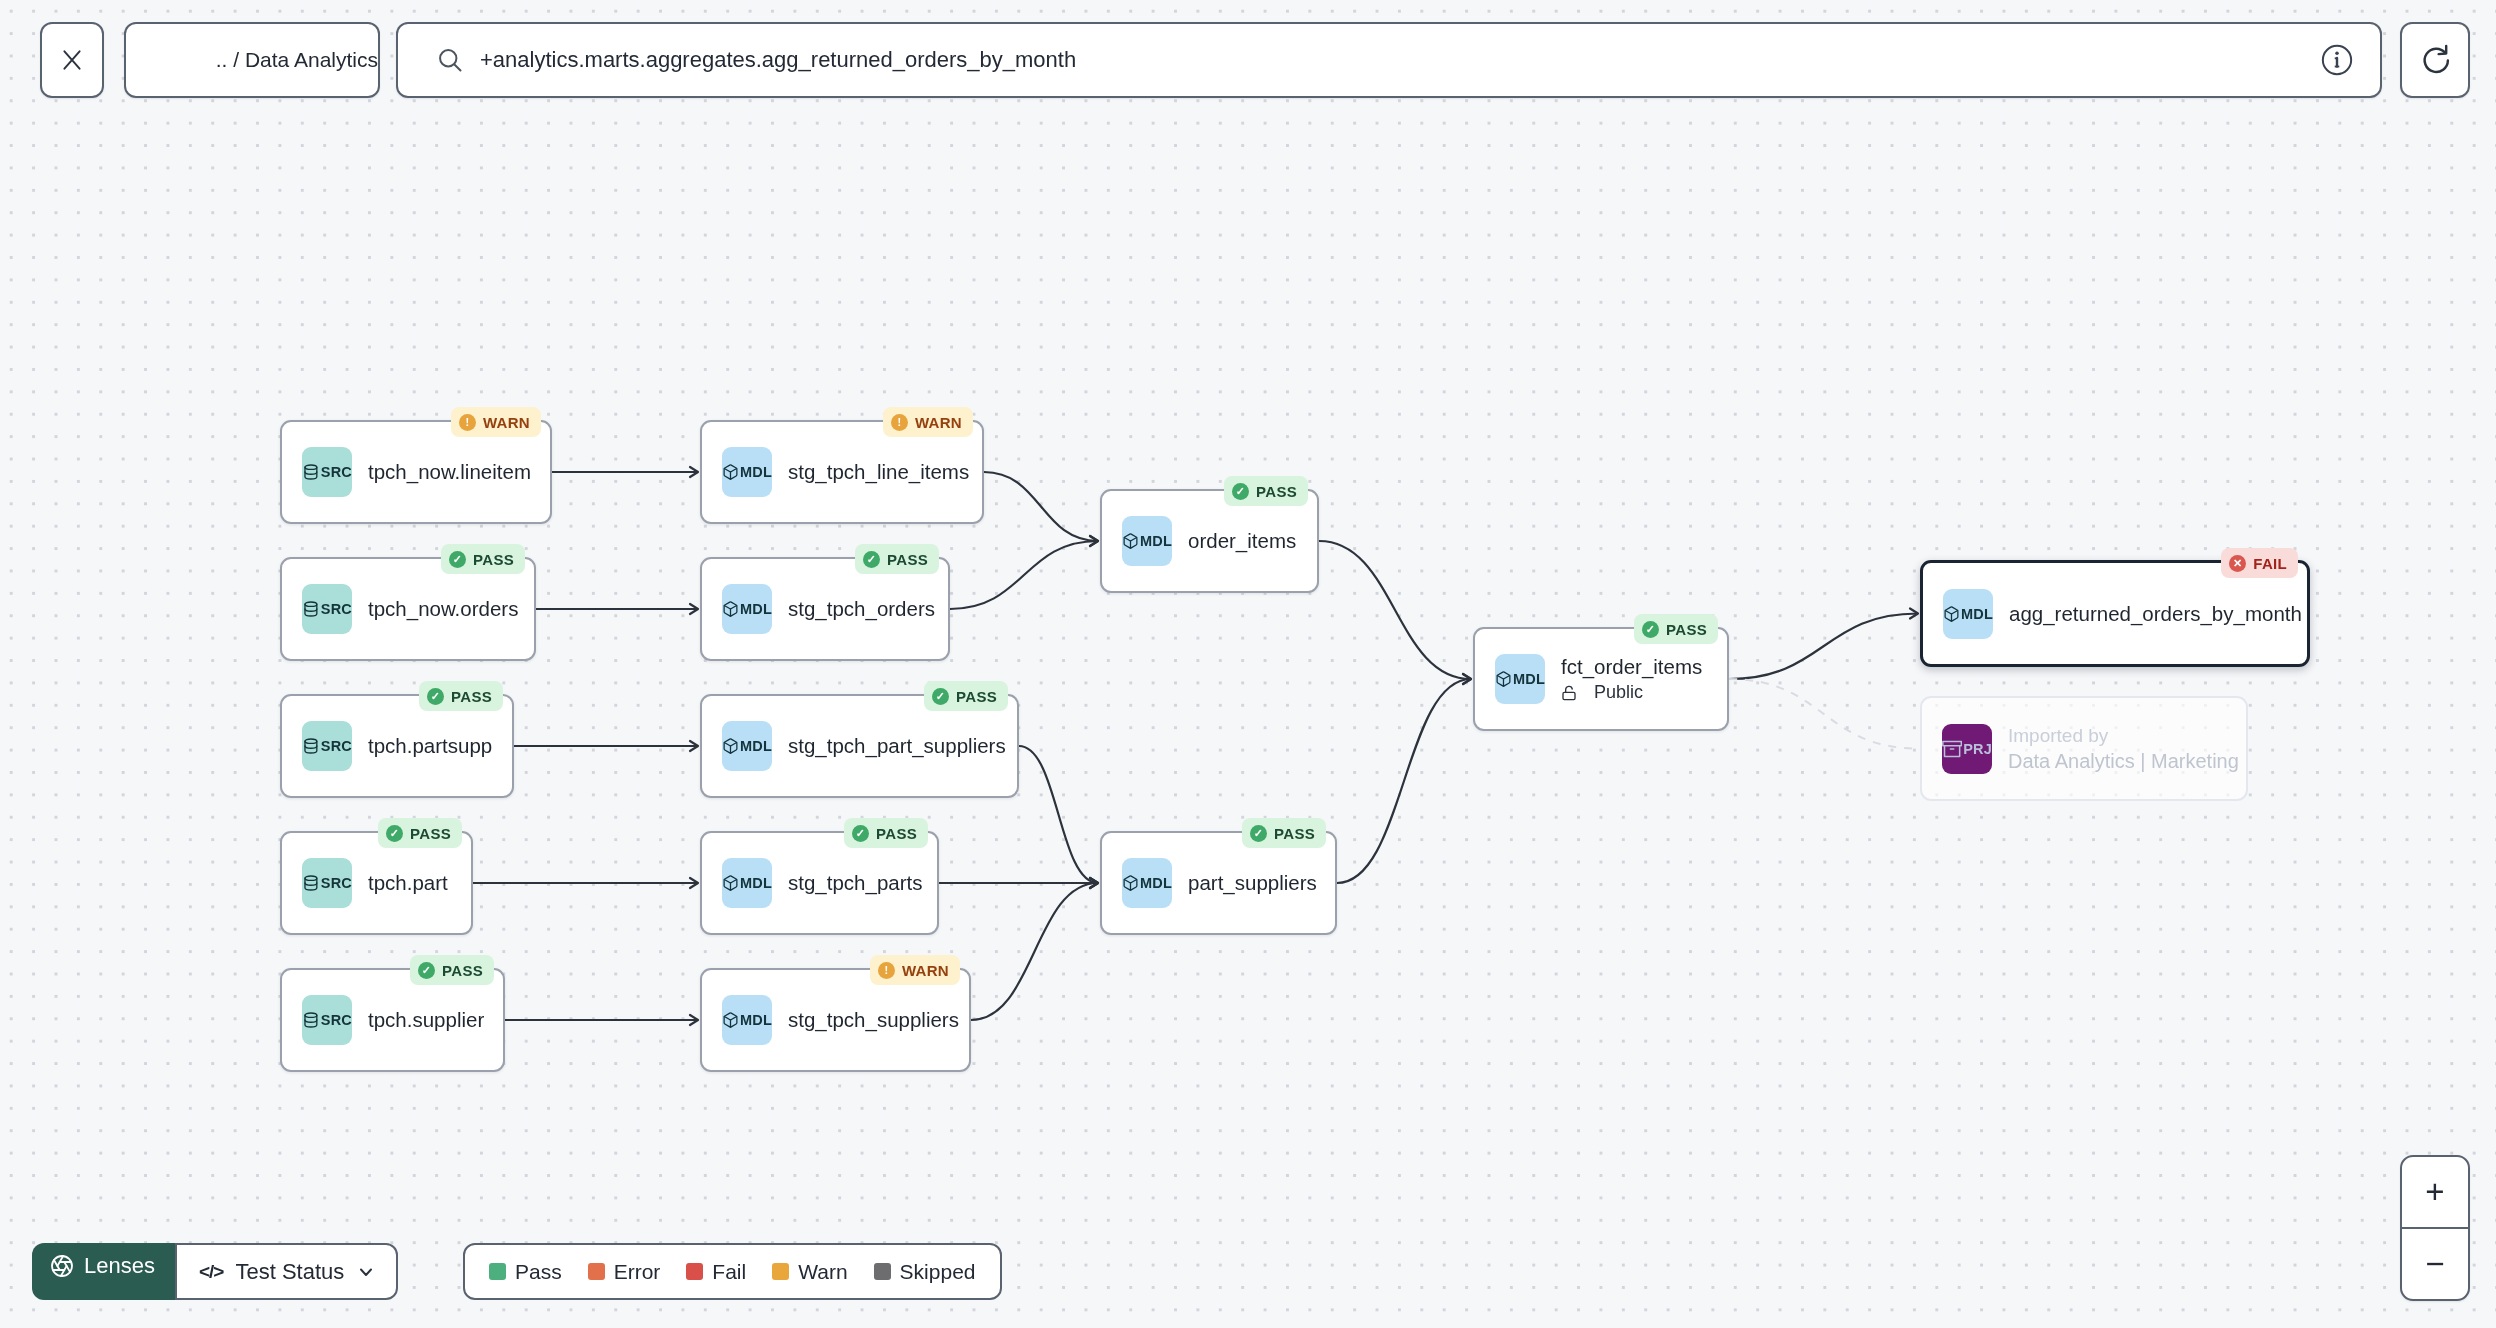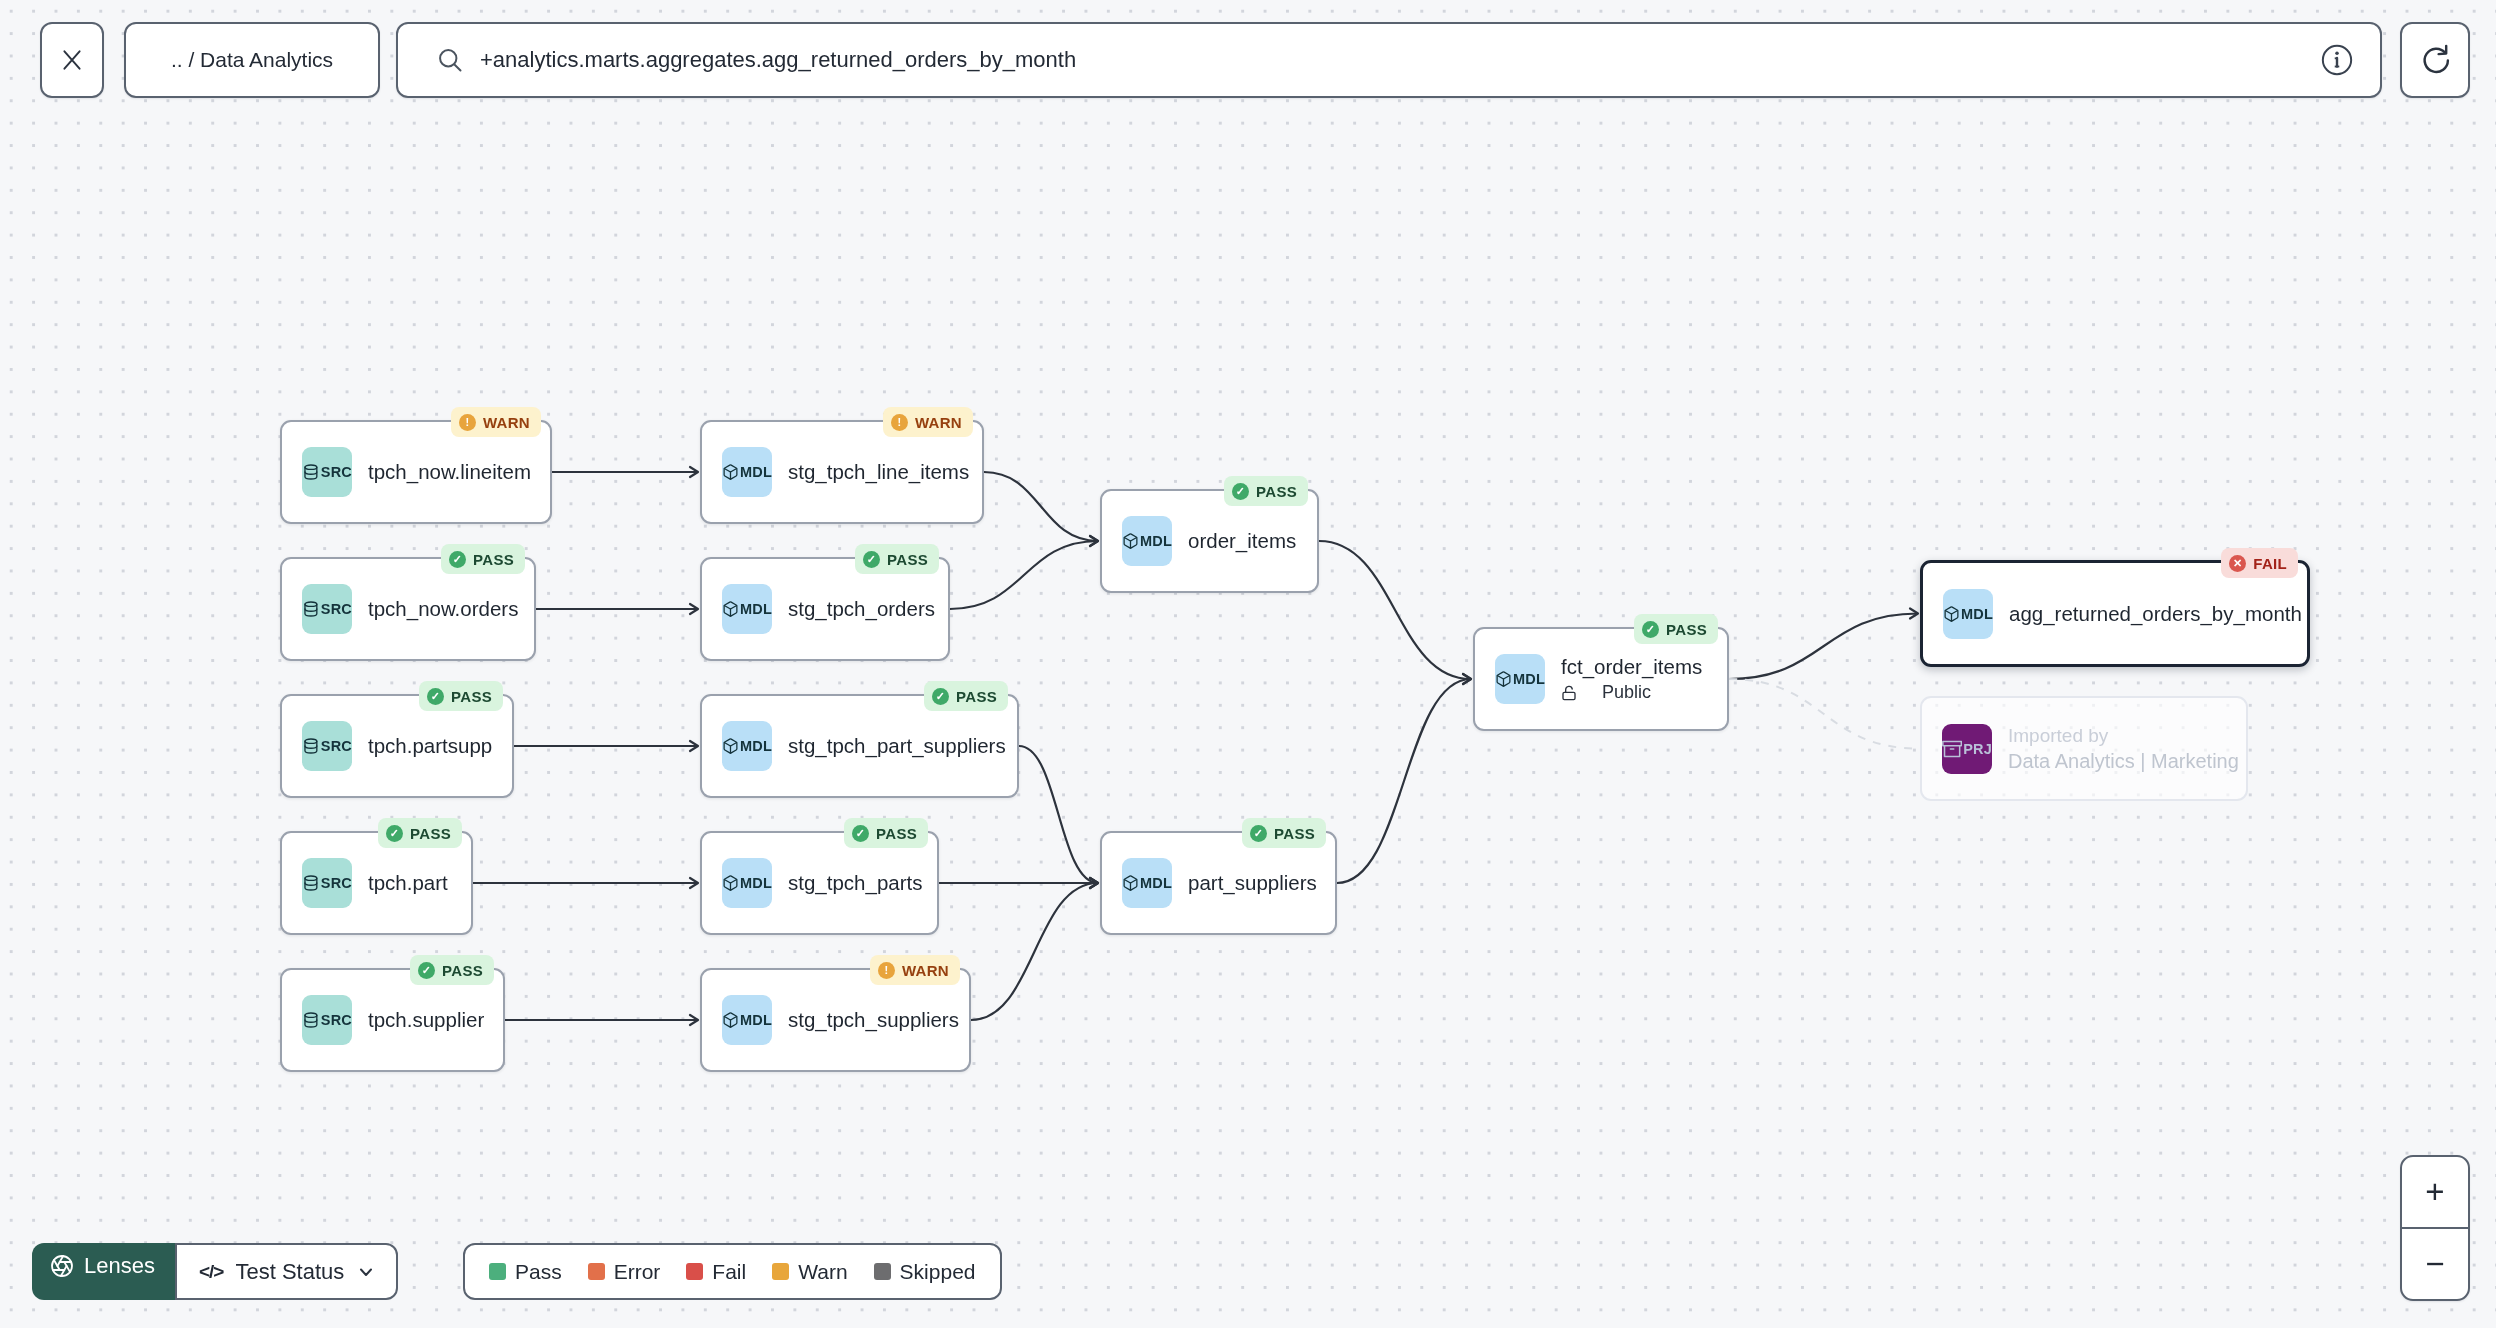--- a/index.html
+++ b/index.html
@@ -14,21 +14,21 @@
   }
   
   .pill {
     position: absolute; background: #fff;
     border: 2px solid #59626f; border-radius: 12px;
     display: flex; align-items: center; justify-content: center;
     box-shadow: 0 1px 2px rgba(25,35,55,.10);
   }
   .icon-btn { cursor: pointer; color: #2b333f; }
   #close-btn   { left: 40px;  top: 22px; width: 64px;  height: 76px; }
-  #breadcrumb  { left: 124px; top: 22px; width: 256px; height: 76px; font-size: 21px; }
+  #breadcrumb  { left: 124px; top: 22px; width: 256px; height: 76px; font-size: 21px; justify-content: flex-end; }
   #searchbar   { left: 396px; top: 22px; width: 1986px; height: 76px; justify-content: flex-start; padding: 0 26px 0 38px; }
   #refresh-btn { left: 2400px; top: 22px; width: 70px; height: 76px; }
   #searchbar input {
     flex: 1; border: none; outline: none; background: transparent;
     font: 22px "Liberation Sans", sans-serif; color: #232a35; margin-left: 16px;
   }
   .muted-icon { color: #39424f; }
   
   #canvas { position: absolute; inset: 0; }
   #edge-layer { position: absolute; left: 0; top: 0; }
@@ -41,21 +41,21 @@
   .node.selected { border: 3.5px solid #1b2433; box-shadow: 0 3px 9px rgba(20,30,48,.25); }
   .node.ghost { border: 2px solid #e4e7ee; background: rgba(255,255,255,.65); box-shadow: none; }
   .iconbox {
     width: 50px; height: 50px; border-radius: 9px; flex: 0 0 auto;
     display: flex; flex-direction: row; align-items: center; justify-content: center; gap: 1px;
   }
   .iconbox svg { width: 22px; height: 22px; }
   .iconbox .tlabel { font-size: 14.5px; font-weight: 600; letter-spacing: .2px; }
   .ntext { display: flex; flex-direction: column; gap: 3px; min-width: 0; }
   .ntitle { font-size: 20.5px; color: #1f2630; white-space: nowrap; }
-  .nsub { font-size: 18px; color: #2a313c; display: flex; align-items: center; gap: 25px; }
+  .nsub { font-size: 18px; color: #2a313c; display: flex; align-items: center; gap: 17px; }
   .nsub svg { width: 16px; height: 16px; }
   .ghost .gline1 { font-size: 19px; color: #c9ced8; white-space: nowrap; }
   .ghost .gline2 { font-size: 20px; color: #bfc5cf; white-space: nowrap; }
   .badge {
     position: absolute; top: -15px; right: 9px; height: 30px;
     border-radius: 8px; display: flex; align-items: center; gap: 7px;
     padding: 0 11px 0 8px; font-size: 15px; font-weight: 700; letter-spacing: .3px;
   }
   .badge .bcircle {
     width: 17px; height: 17px; border-radius: 50%;

